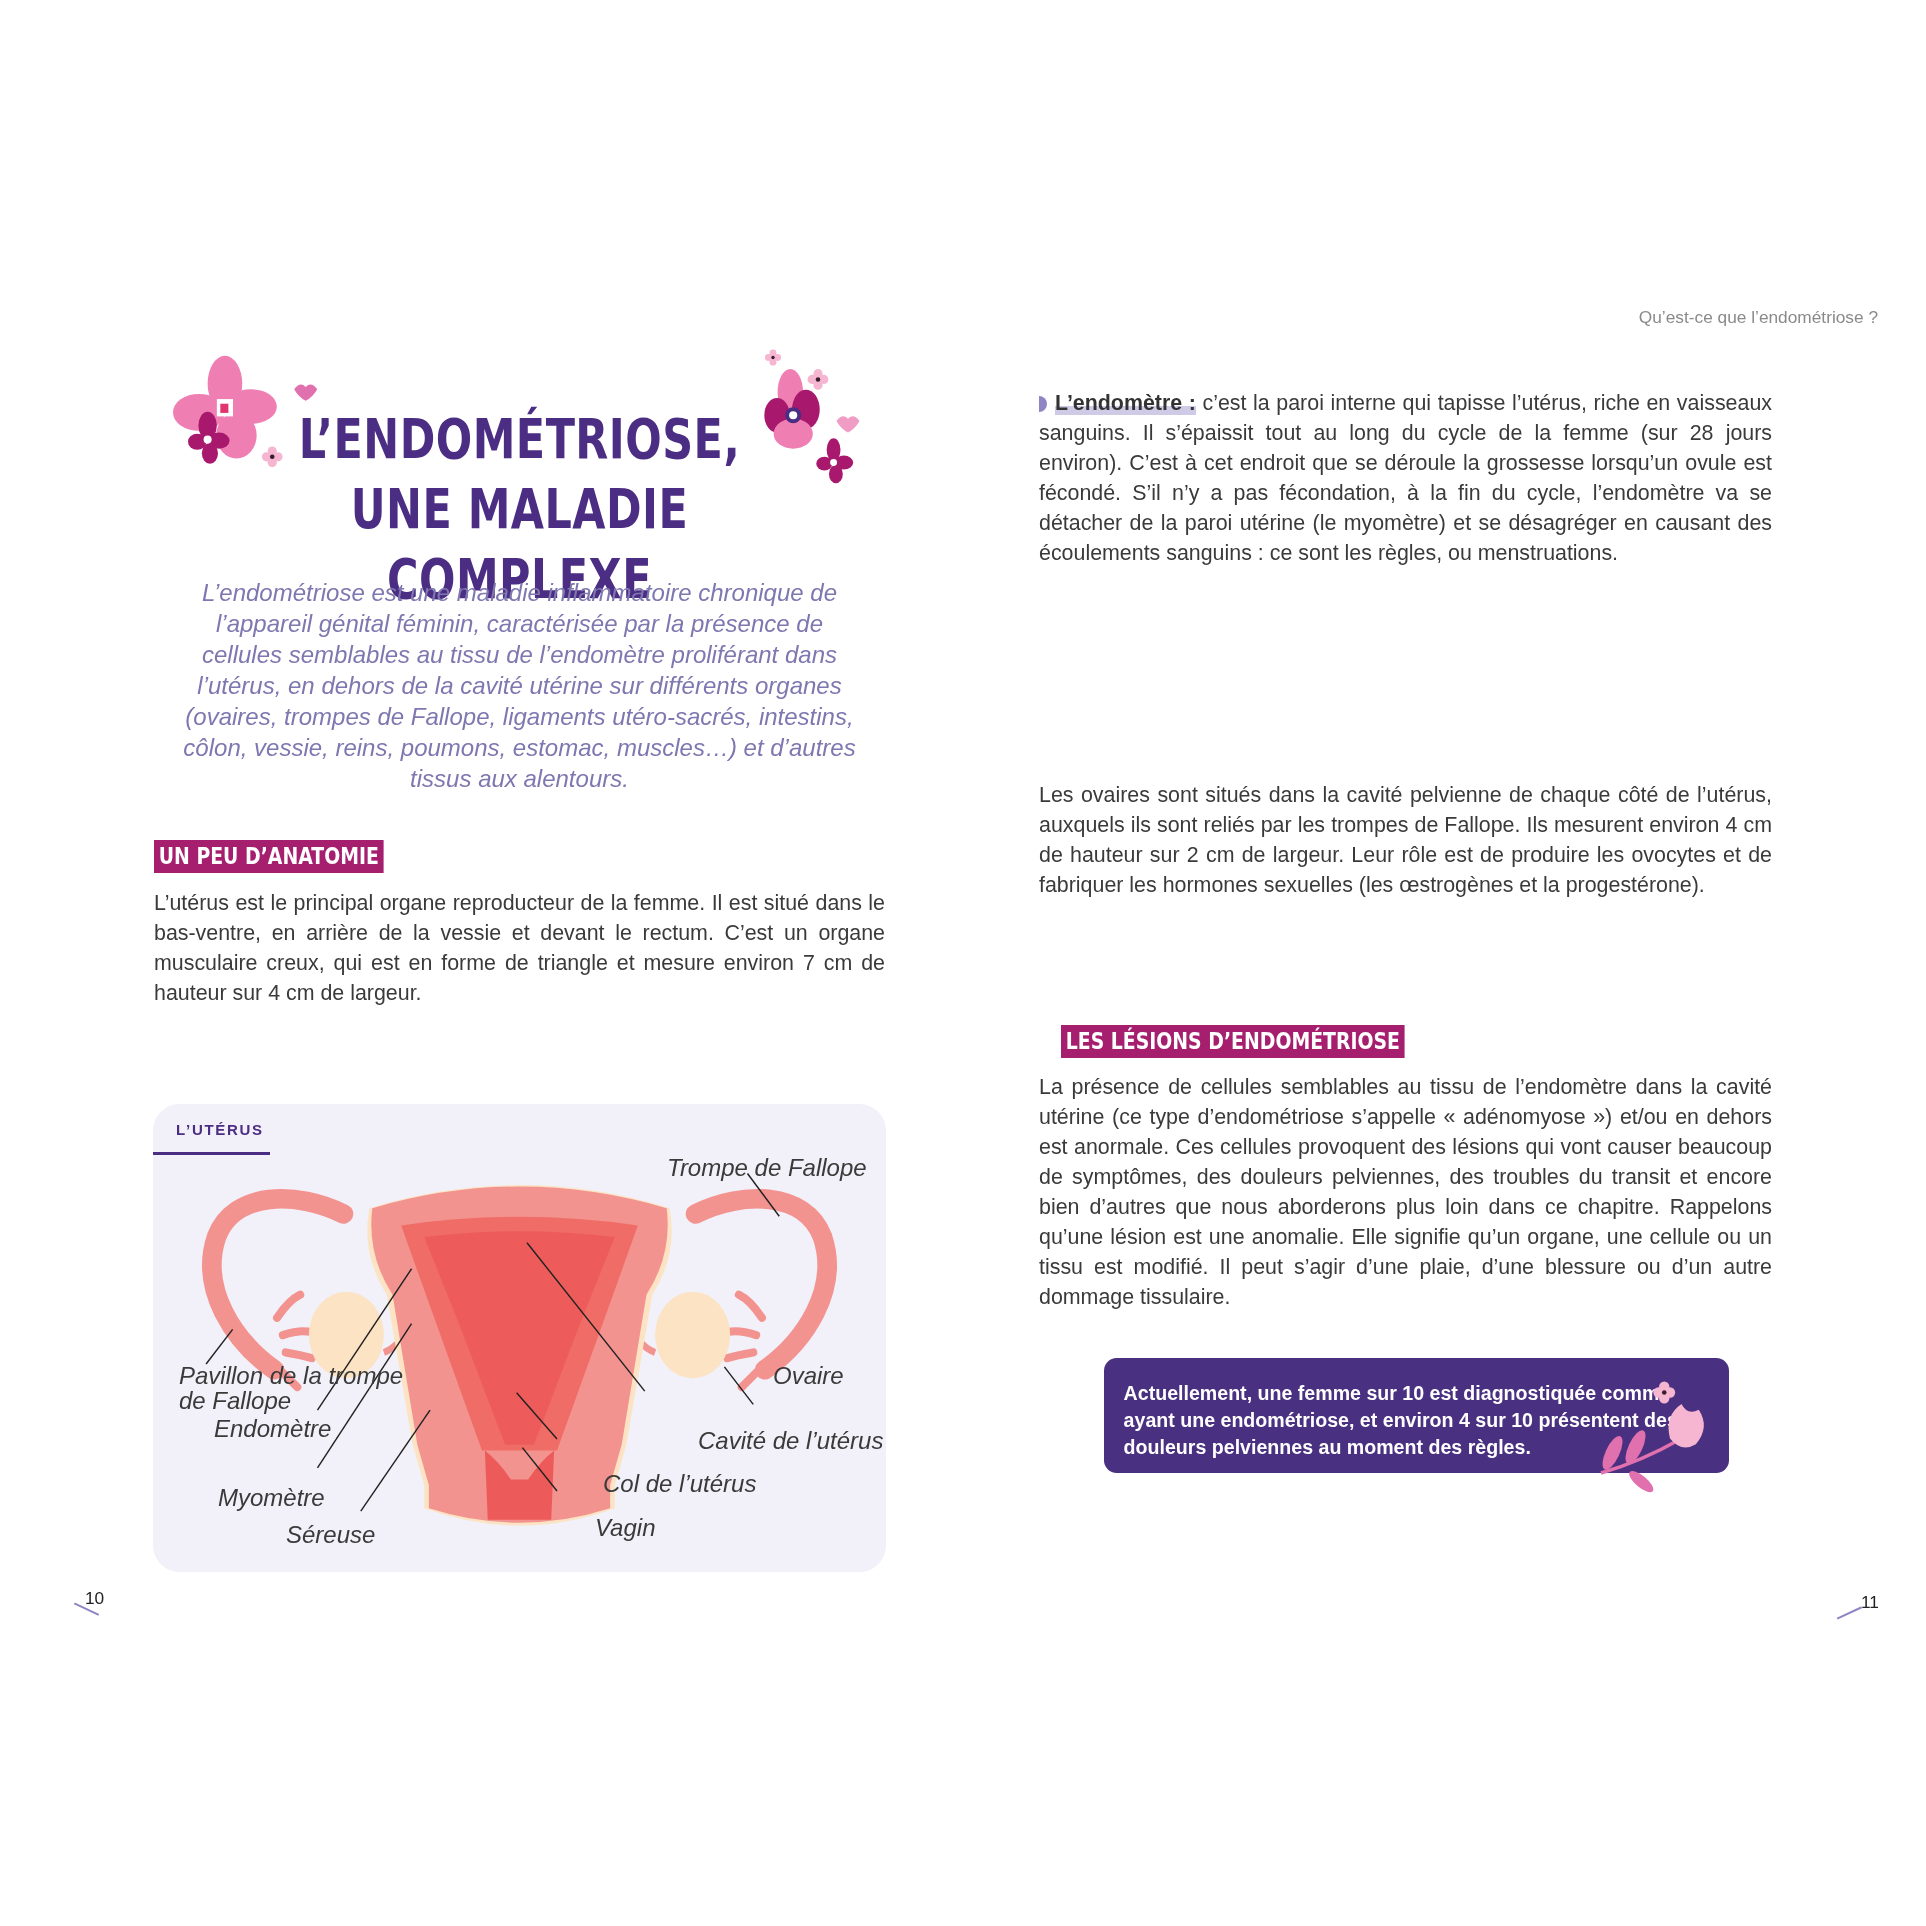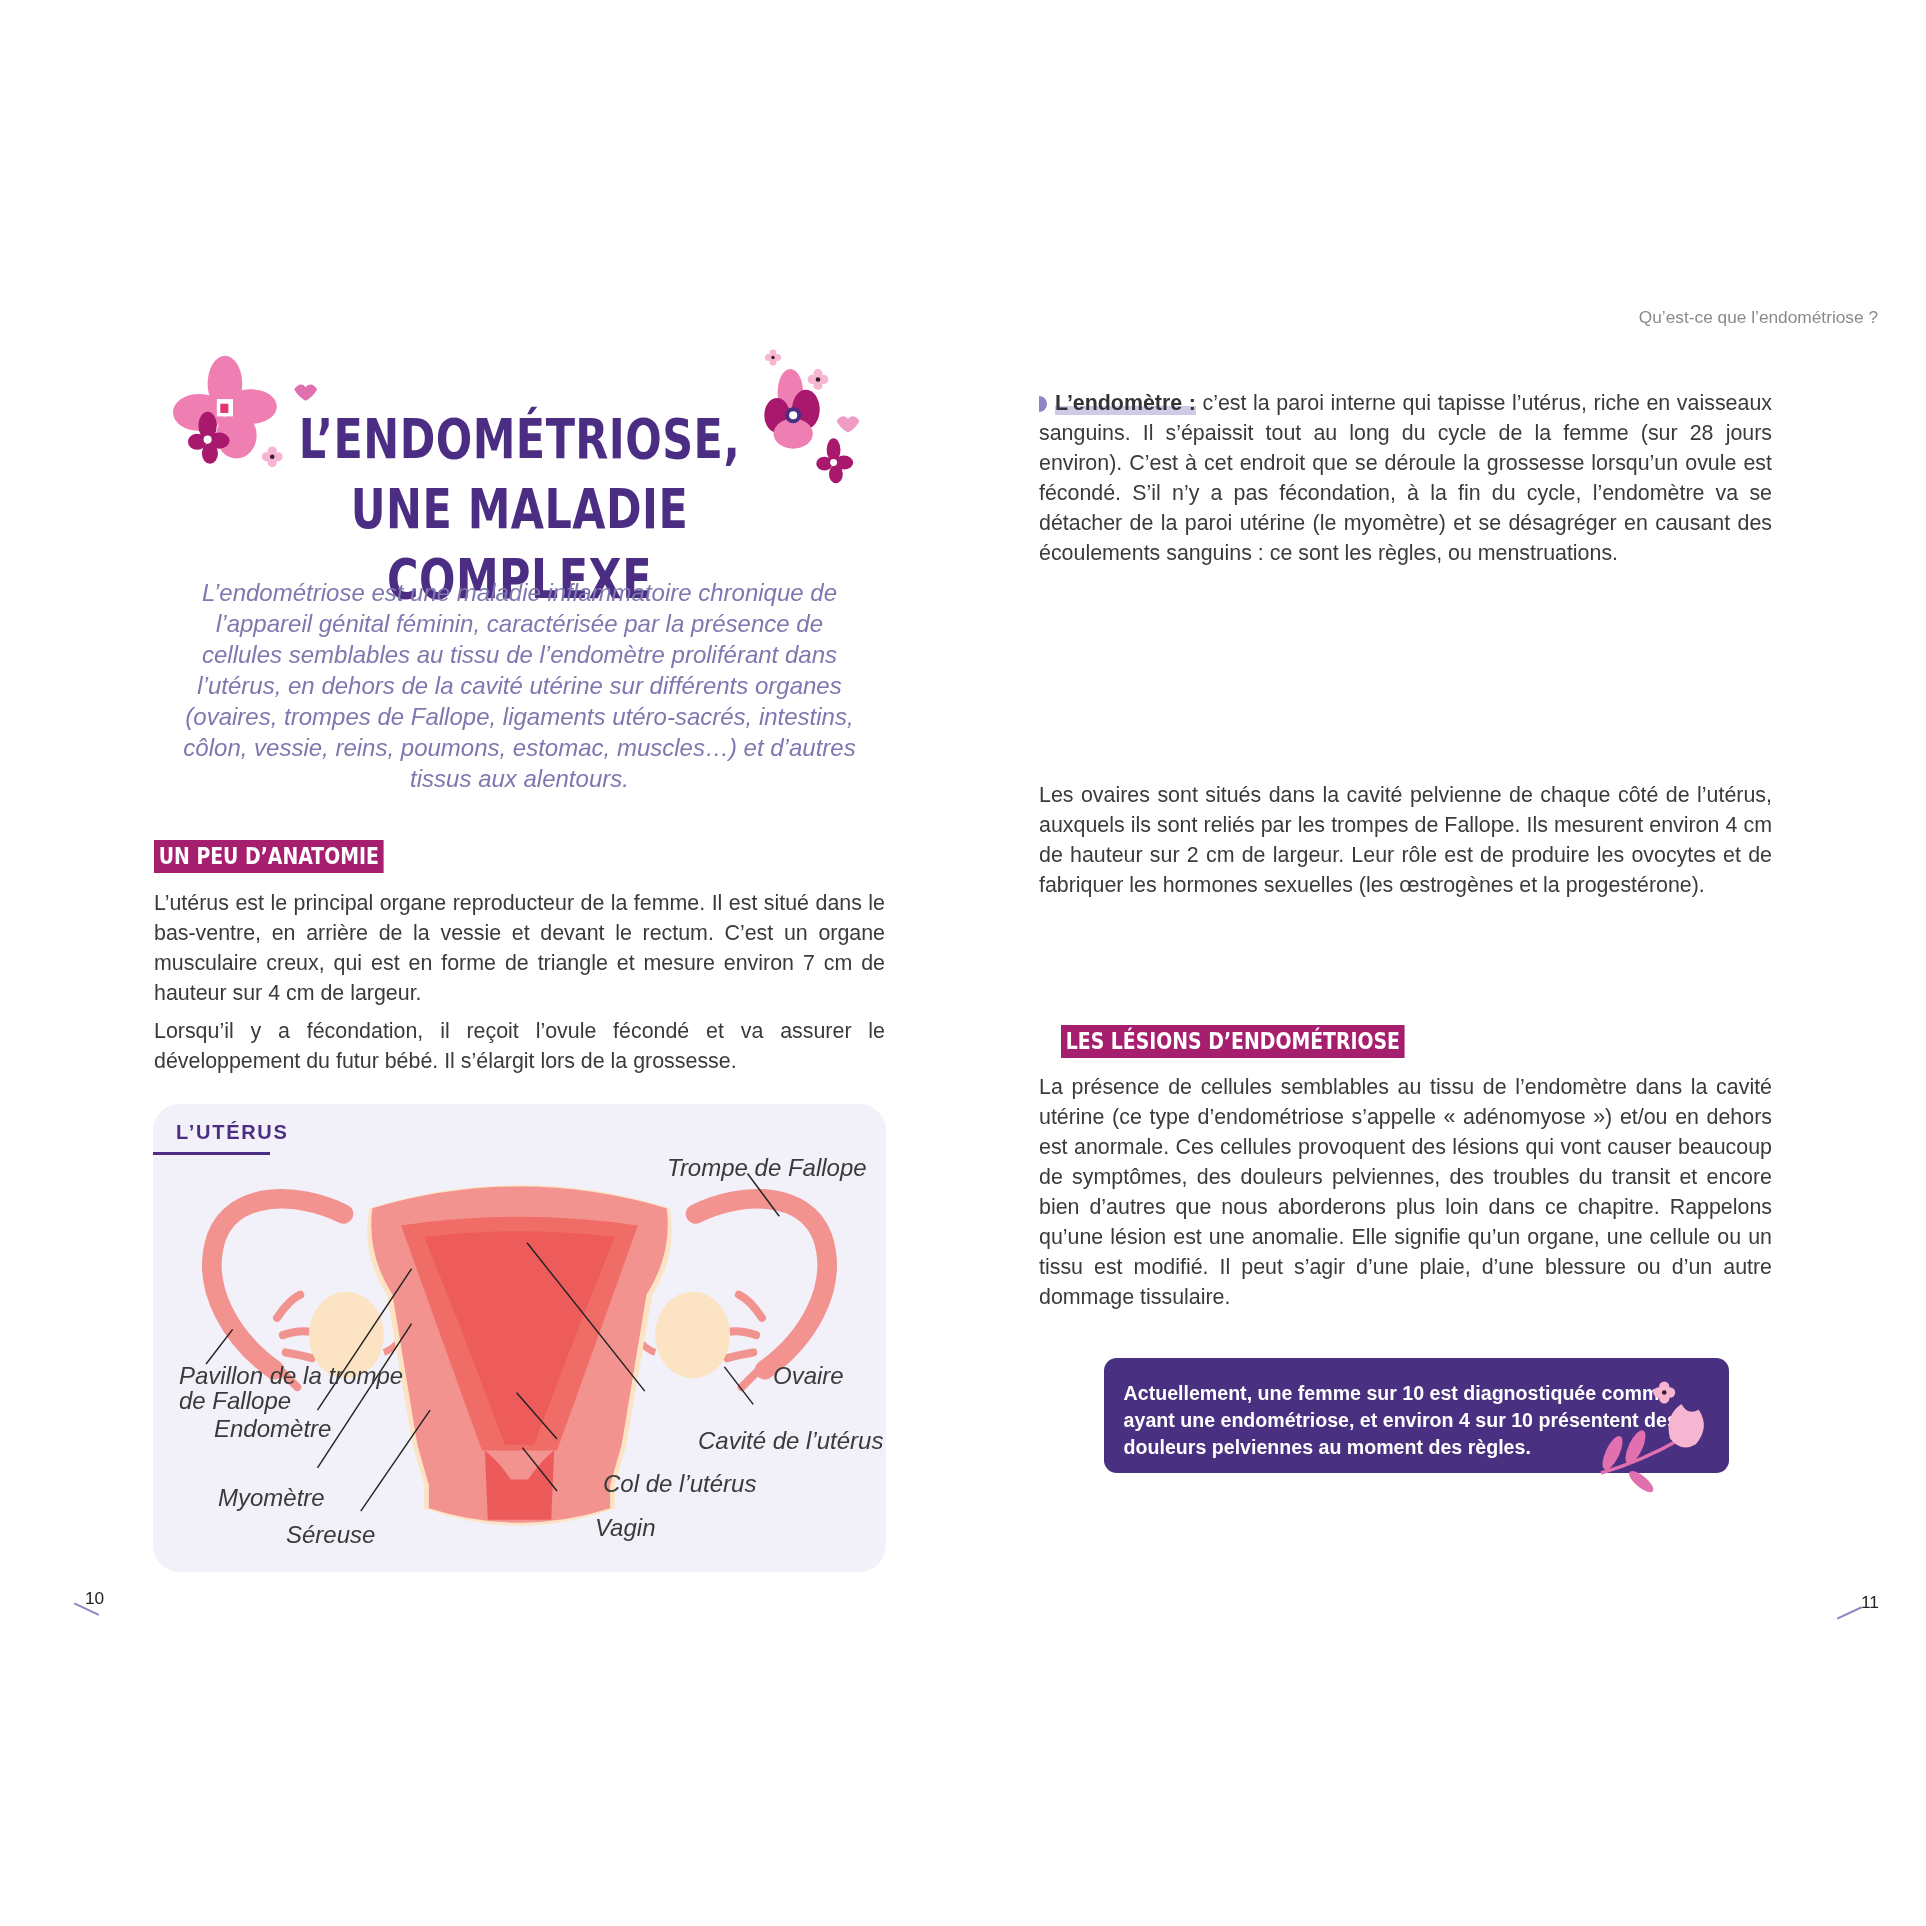--- a/index.html
+++ b/index.html
@@ -13,21 +13,21 @@
   .title { position:absolute; left:150px; top:404px; width:739px; text-align:center; font-family:"DejaVu Sans", sans-serif; font-weight:bold; color:#4b2e83; font-size:55px; line-height:70px; letter-spacing:0.6px; transform:scaleX(0.78); transform-origin:center top; }
 
   .intro { position:absolute; left:179px; top:577px; width:681px; text-align:center; font-style:italic; color:#7e77b0; font-size:24px; line-height:31px; }
 
   .section-label { position:absolute; background:#a61e6e; color:#fff; font-family:"DejaVu Sans", sans-serif; font-weight:bold; font-size:23px; height:33px; line-height:33px; padding:0 5.8px; transform:scaleX(0.82); transform-origin:left top; white-space:nowrap; }
 
   .body-text { position:absolute; font-size:21.4px; line-height:30px; color:#3a3a3a; text-align:justify; }
   .body-text p { margin:0 0 7.5px 0; }
 
   .diagram-card { position:absolute; left:153px; top:1104px; width:733px; height:468px; background:#f2f0f8; border-radius:26.6px; }
-  .diagram-title { position:absolute; left:23px; top:17.3px; font-weight:bold; font-size:20px; letter-spacing:1.7px; color:#4b2e83; }
+  .diagram-title { position:absolute; left:23px; top:17.3px; font-weight:bold; font-size:15px; letter-spacing:1.7px; color:#4b2e83; }
   .diagram-title-rule { position:absolute; left:0; top:48px; width:117px; height:2.9px; background:#4b2e83; }
   .diagram-label { position:absolute; font-style:italic; font-size:24px; color:#3a3a3a; white-space:nowrap; line-height:25.4px; }
   .diagram-svg { position:absolute; left:0; top:0; }
 
   .bullet { display:inline-block; width:8px; height:16px; background:#8f84c4; border-radius:0 8px 8px 0; margin-right:8px; vertical-align:-1.7px; }
   .term { font-weight:bold; color:#333; background:linear-gradient(transparent 62%, #cfcbe6 62%); }
 
   .callout { position:absolute; left:1104px; top:1358px; width:625px; height:115px; background:#4a3080; border-radius:12.7px; color:#ffffff; }
   .callout-text { position:absolute; left:19.6px; top:22px; width:577px; font-size:19.6px; line-height:27px; font-weight:bold; }
 
@@ -99,21 +99,20 @@
     <div>L’ENDOMÉTRIOSE,</div>
     <div>UNE MALADIE COMPLEXE</div>
   </div>
 
   <div class="intro">L’endométriose est une maladie inflammatoire chronique de l’appareil génital féminin, caractérisée par la présence de cellules semblables au tissu de l’endomètre proliférant dans l’utérus, en dehors de la cavité utérine sur différents organes (ovaires, trompes de Fallope, ligaments utéro-sacrés, intestins, côlon, vessie, reins, poumons, estomac, muscles…) et d’autres tissus aux alentours.</div>
 
   <div class="section-label" style="left:154px;top:840px;">UN PEU D’ANATOMIE</div>
 
   <div class="body-text" style="left:154px;top:888px;width:731px;">
     <p>L’utérus est le principal organe reproducteur de la femme. Il est situé dans le bas-ventre, en arrière de la vessie et devant le rectum. C’est un organe musculaire creux, qui est en forme de triangle et mesure environ 7 cm de hauteur sur 4 cm de largeur.</p>
-    <p>Lorsqu’il y a fécondation, il reçoit l’ovule fécondé et va assurer le développement du futur bébé. Il s’élargit lors de la grossesse.</p>
   </div>
 
   <div class="diagram-card">
     <div class="diagram-title">L’UTÉRUS</div>
     <div class="diagram-title-rule"></div>
 
     <svg class="diagram-svg" width="733" height="468" viewBox="0 0 1270 810">
 
       <path d="M330,190 C250,150 140,150 110,230 C80,320 140,410 210,460" stroke="#f3938f" stroke-width="34" fill="none" stroke-linecap="round"></path>
       <path d="M940,190 C1020,150 1130,150 1160,230 C1190,320 1130,410 1060,460" stroke="#f3938f" stroke-width="34" fill="none" stroke-linecap="round"></path>

